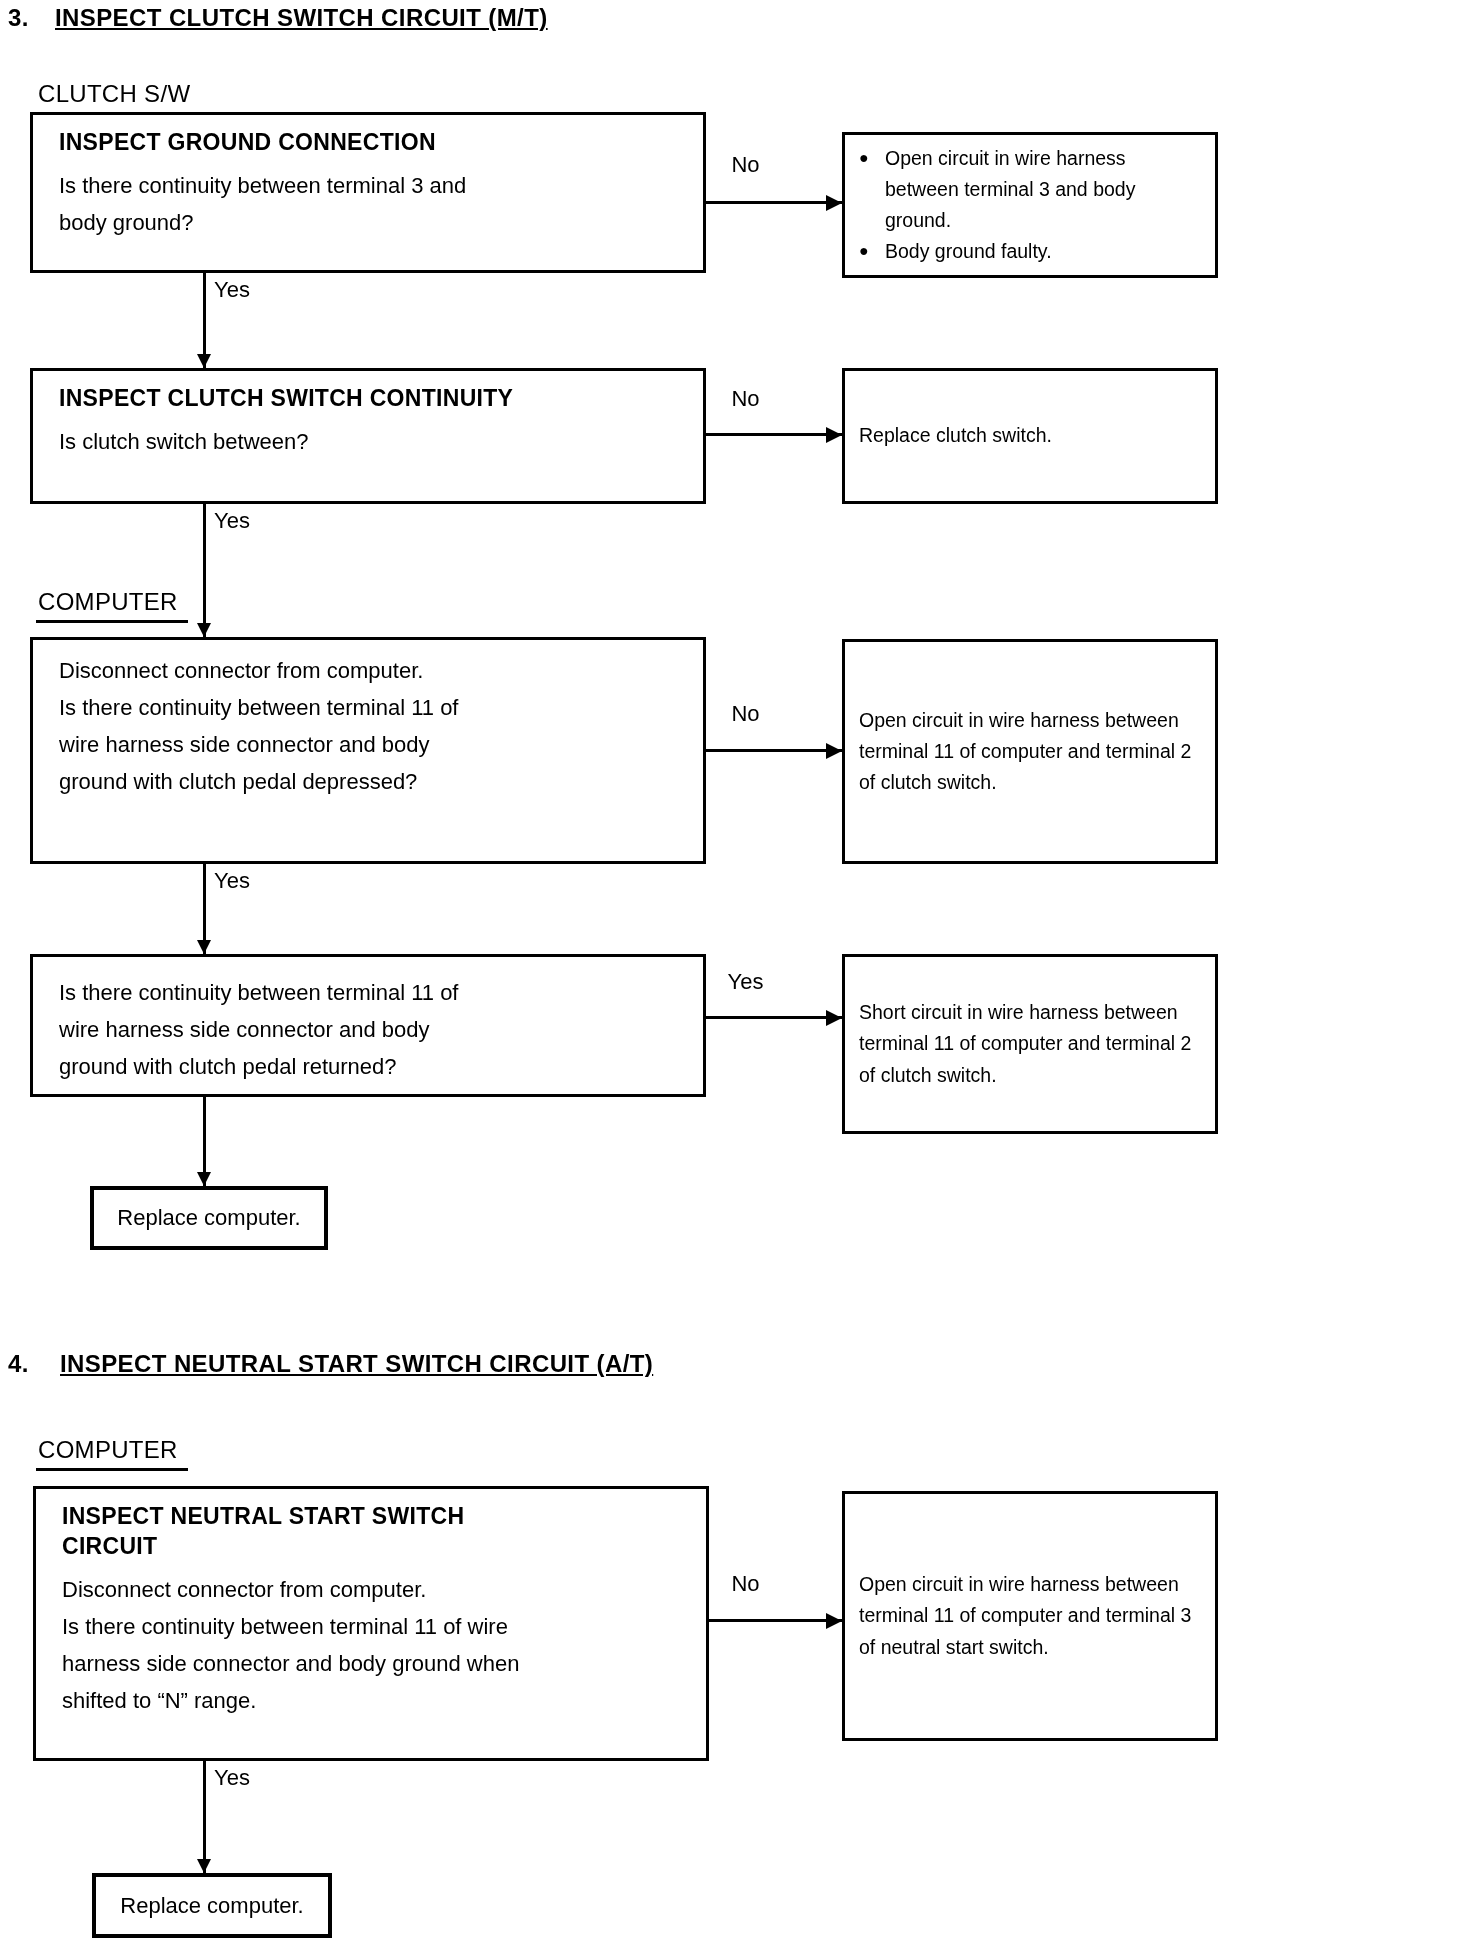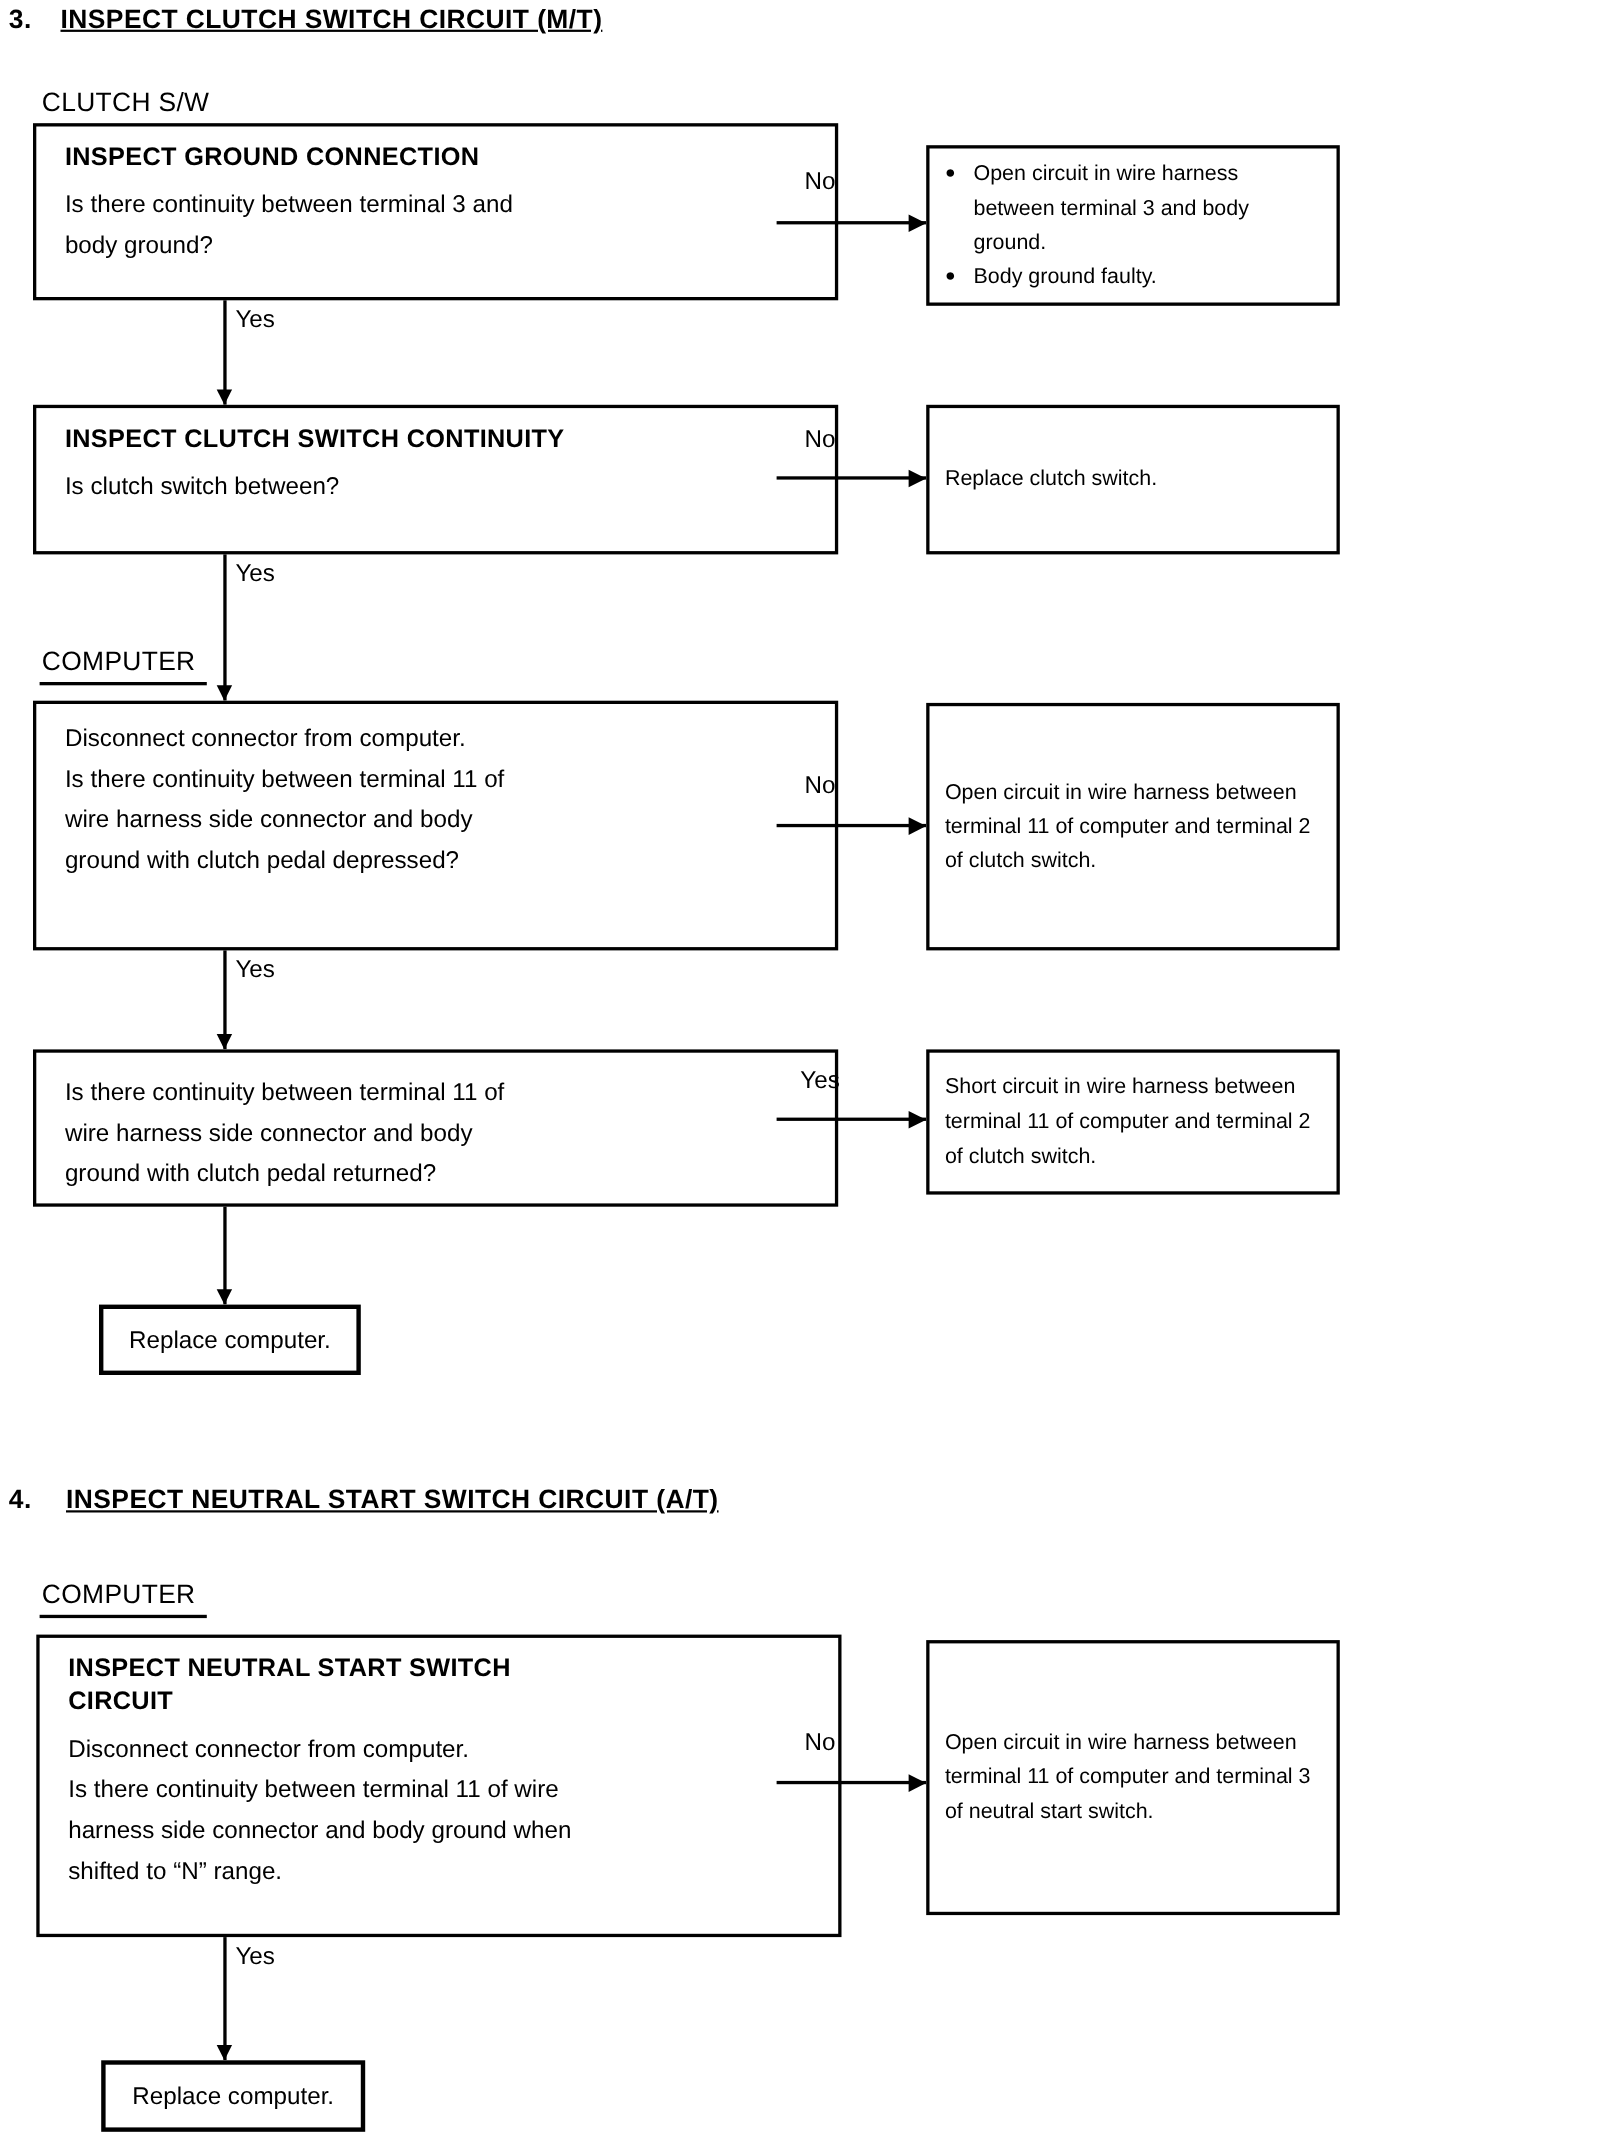--- a/index.html
+++ b/index.html
@@ -8,21 +8,21 @@
     font-family:"Liberation Sans", sans-serif;overflow:hidden;
   }
   .sec-title{position:absolute;font-weight:bold;font-size:24px;letter-spacing:.4px;white-space:nowrap;}
   .sec-num{position:absolute;left:8px;top:0;}
   .sec-text{position:absolute;left:55px;top:0;text-decoration:underline;}
   .group-label{
     position:absolute;font-size:24px;letter-spacing:.3px;white-space:nowrap;
     border-bottom:3px solid #000;padding:0 10px 4px 2px;
   }
   .box{position:absolute;border:3px solid #000;background:#fff;box-sizing:border-box;}
-  .left-box{left:30px;width:732px;padding:13px 26px;}
+  .left-box{left:30px;width:676px;padding:13px 26px;}
   .box-heading{font-weight:bold;font-size:23px;letter-spacing:.3px;margin-bottom:10px;max-width:470px;line-height:1.3;}
   .box-body{font-size:22px;line-height:1.68;max-width:442px;}
   .right-box{
     left:842px;width:376px;padding:6px 14px;display:flex;flex-direction:column;justify-content:center;
     font-size:19.5px;line-height:1.6;
   }
   .bullet{position:relative;padding-left:26px;}
   .bullet .dot{position:absolute;left:0;top:2px;font-size:16px;}
   .final-box{
     position:absolute;border:4px solid #000;background:#fff;box-sizing:border-box;
@@ -98,21 +98,21 @@
   <div class="v-line" style="top:864px;height:90px;"></div>
   <div class="arrow-down" style="left:197px;top:940px;"></div>
   <div class="edge-label-v" style="top:868px;">Yes</div>
 
   <div class="box left-box" style="top:954px;height:143px;padding-top:18px;">
     <div class="box-body">Is there continuity between terminal 11 of wire harness side connector and body ground with clutch pedal returned?</div>
   </div>
   <div class="h-line" style="top:1016px;"></div>
   <div class="arrow-right" style="left:826px;top:1010px;"></div>
   <div class="edge-label-h" style="top:969px;">Yes</div>
-  <div class="box right-box" style="top:954px;height:132px;">
+  <div class="box right-box" style="top:954px;height:180px;">
     <div>Short circuit in wire harness between terminal 11 of computer and terminal 2 of clutch switch.</div>
   </div>
 
   <div class="v-line" style="top:1097px;height:89px;"></div>
   <div class="arrow-down" style="left:197px;top:1172px;"></div>
 
   <div class="final-box" style="left:90px;top:1186px;width:238px;height:64px;">
     <span>Replace computer.</span>
   </div>
 

